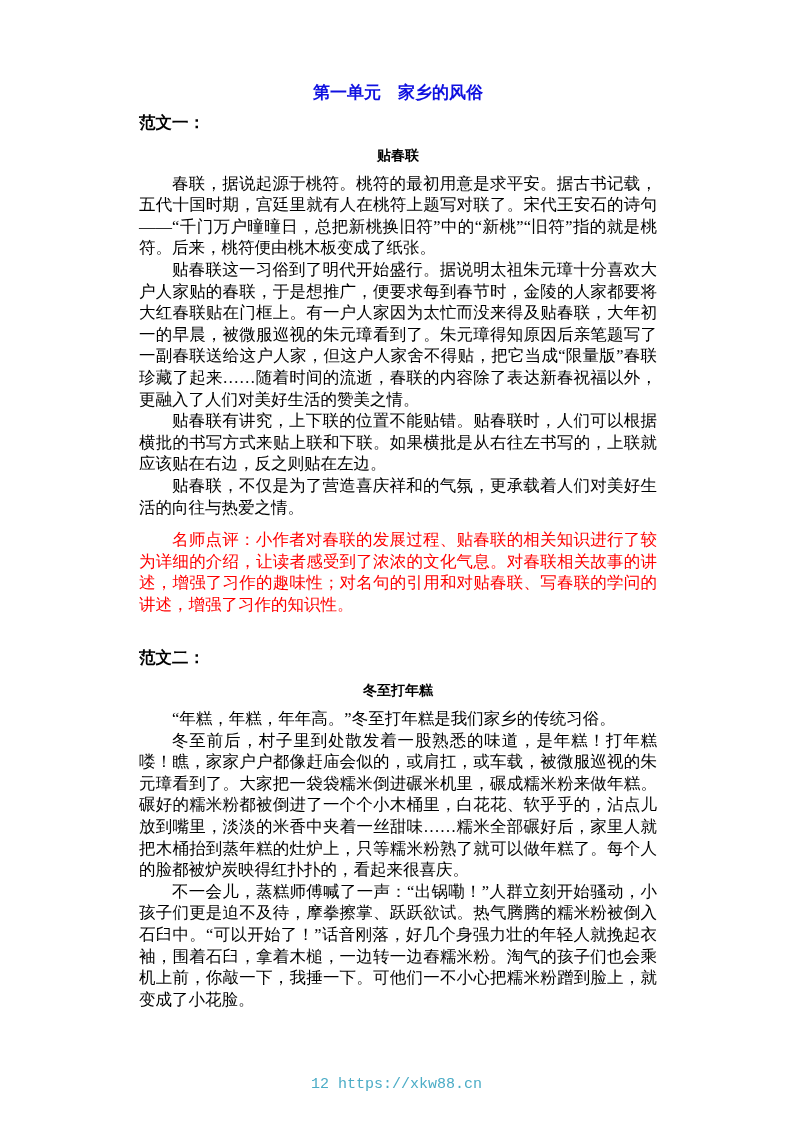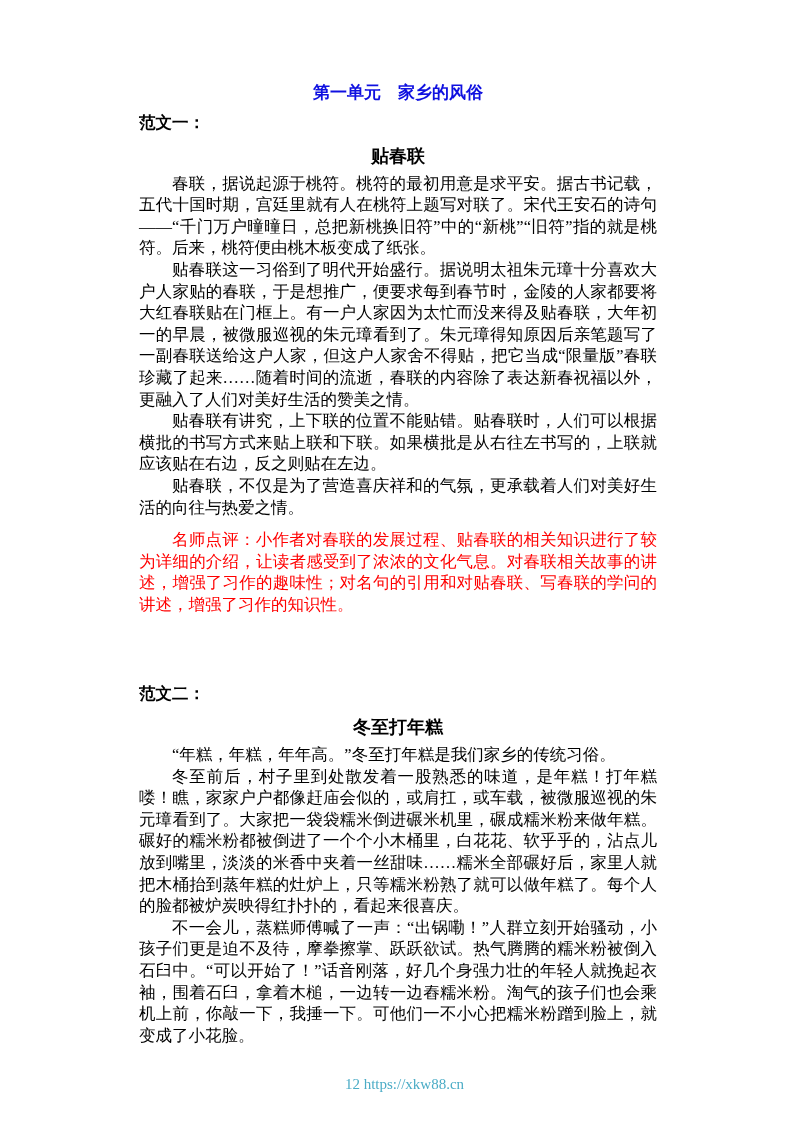--- a/index.html
+++ b/index.html
@@ -29,45 +29,45 @@
       font-weight: bold;
       line-height: 22px;
     }
     .fanwen-label {
       margin: 0;
       font-weight: bold;
     }
     .essay-title {
       margin: 11px 0 6px 0;
       text-align: center;
-      font-size: 18px;
+      font-size: 14px;
       font-weight: bold;
       line-height: 22px;
     }
     .body-para {
       margin: 0;
       text-indent: 2em;
       text-align: justify;
     }
     .comment-para {
       margin: 11px 0 0 0;
       color: #ff0000;
       text-indent: 2em;
       text-align: justify;
     }
     .essay-2 {
-      margin-top: 68px;
+      margin-top: 32px;
     }
     .footer {
       position: absolute;
-      left: 8px;
+      left: 0;
       bottom: 26px;
       width: 100%;
       text-align: center;
-      font-family: Liberation Serif, serif;
+      font-family: Liberation Mono, monospace;
       font-size: 15px;
       color: #4bacc6;
     }
     .footer .url {
       color: #4bacc6;
       text-decoration: none;
     }
   </style>
 </head>
 <body>

